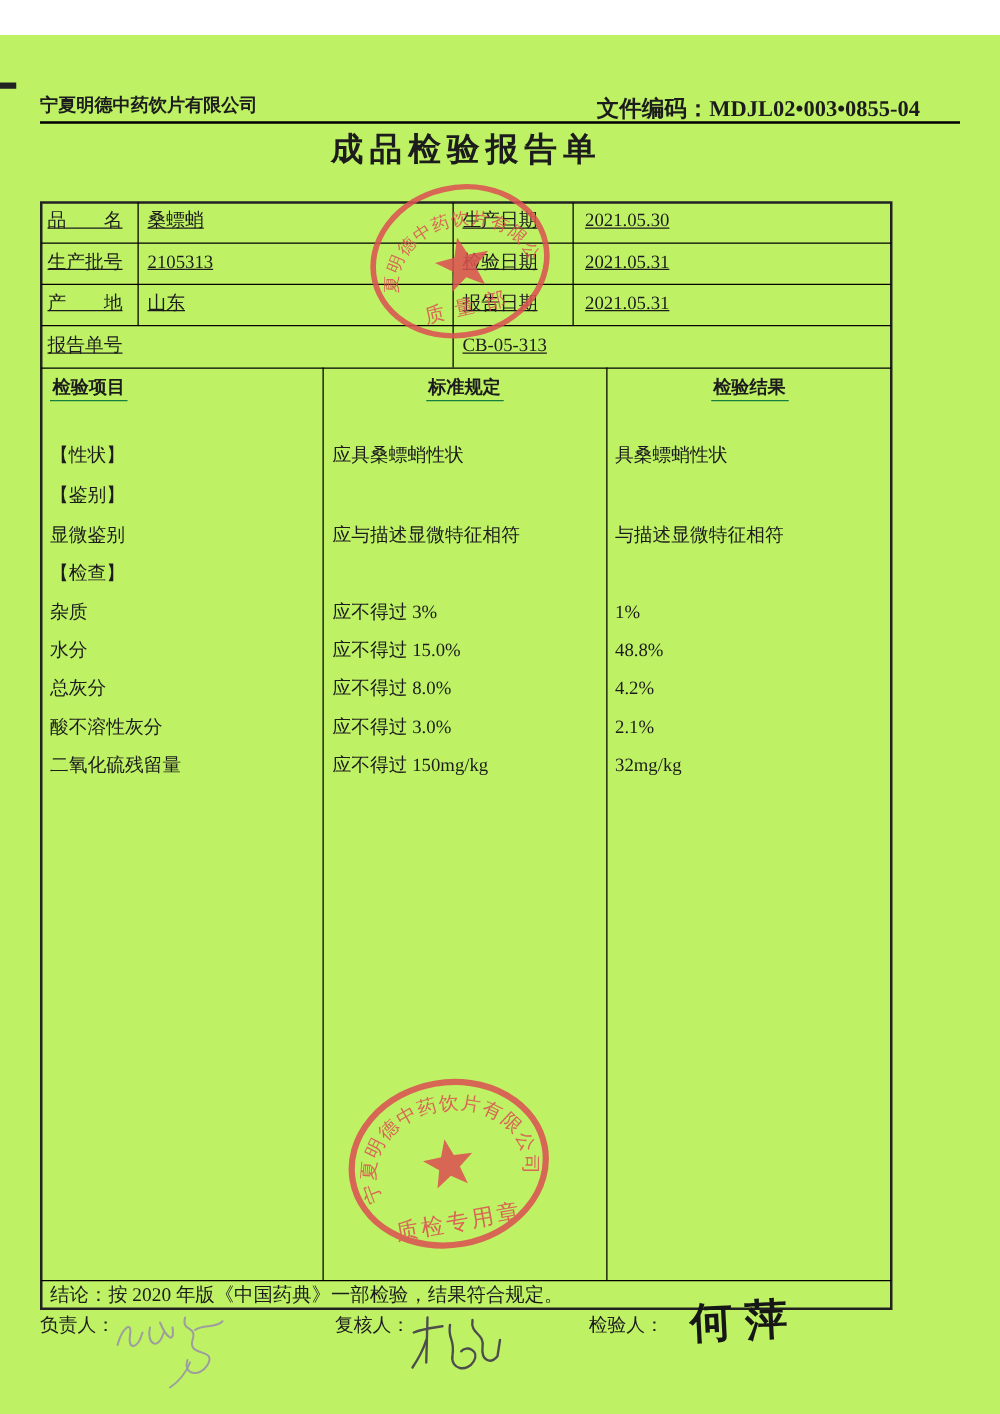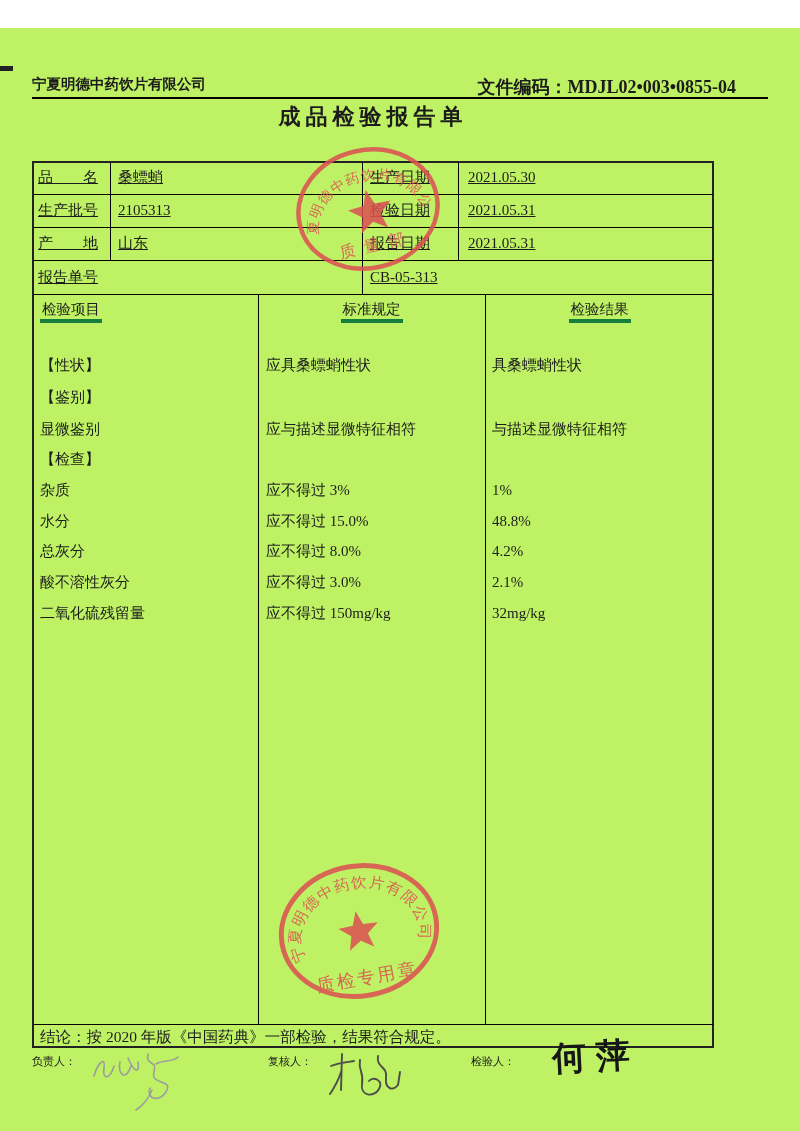--- a/index.html
+++ b/index.html
@@ -7,32 +7,32 @@
     position:relative;width:800px;height:1131px;background:#bef264;
     font-family:"Liberation Serif","DejaVu Serif",serif;color:#1c1c1c;
     overflow:hidden;
     margin-top:28px;
   }
   .abs{position:absolute;white-space:nowrap;}
   .artifact{position:absolute;left:0;top:38px;width:13px;height:5px;background:#222;}
   .company{left:32px;top:47px;font-size:14.5px;font-weight:bold;}
   .doccode{left:400px;top:47px;width:336px;text-align:right;font-size:18px;font-weight:bold;}
   .rule{position:absolute;left:32px;top:69px;width:736px;height:2px;background:#000;}
-  .title{left:32px;top:74px;width:682px;text-align:center;font-size:22px;font-weight:bold;letter-spacing:5px;}
+  .title{left:32px;top:74px;width:682px;text-align:center;font-size:26px;font-weight:bold;letter-spacing:5px;}
   
   .tframe{position:absolute;left:32px;top:133px;width:682px;height:887px;border:2px solid #222;box-sizing:border-box;}
   .hline{position:absolute;left:33px;width:680px;height:1px;background:#000;}
   .vline{position:absolute;width:1px;background:#000;}
   .cell{position:absolute;font-size:15px;line-height:33px;height:33px;text-decoration:underline;}
   .rcell{position:absolute;font-size:15px;line-height:20px;height:20px;white-space:nowrap;}
   .rhead{position:absolute;font-size:14.5px;}
-  .rhead span{border-bottom:4px solid #15803d;padding:0 2px 2px 2px;}
+  .rhead span{border-bottom:1px solid #15803d;padding:0 2px 2px 2px;font-weight:bold;}
   .center{text-align:center;}
   .conclusion{left:40px;top:999px;font-size:15.5px;line-height:20px;}
-  .siglabel{position:absolute;top:1022px;font-size:11px;line-height:22px;white-space:nowrap;}
+  .siglabel{position:absolute;top:1022px;font-size:15px;line-height:22px;white-space:nowrap;}
   .inspector-name{
     position:absolute;left:552px;top:1006px;font-size:34px;font-weight:600;
     letter-spacing:10px;color:#161616;transform:rotate(-3deg);white-space:nowrap;
   }
   .stamp{position:absolute;opacity:0.87;}
   .sig-svg{position:absolute;}
 </style>
 </head>
 <body>
 

